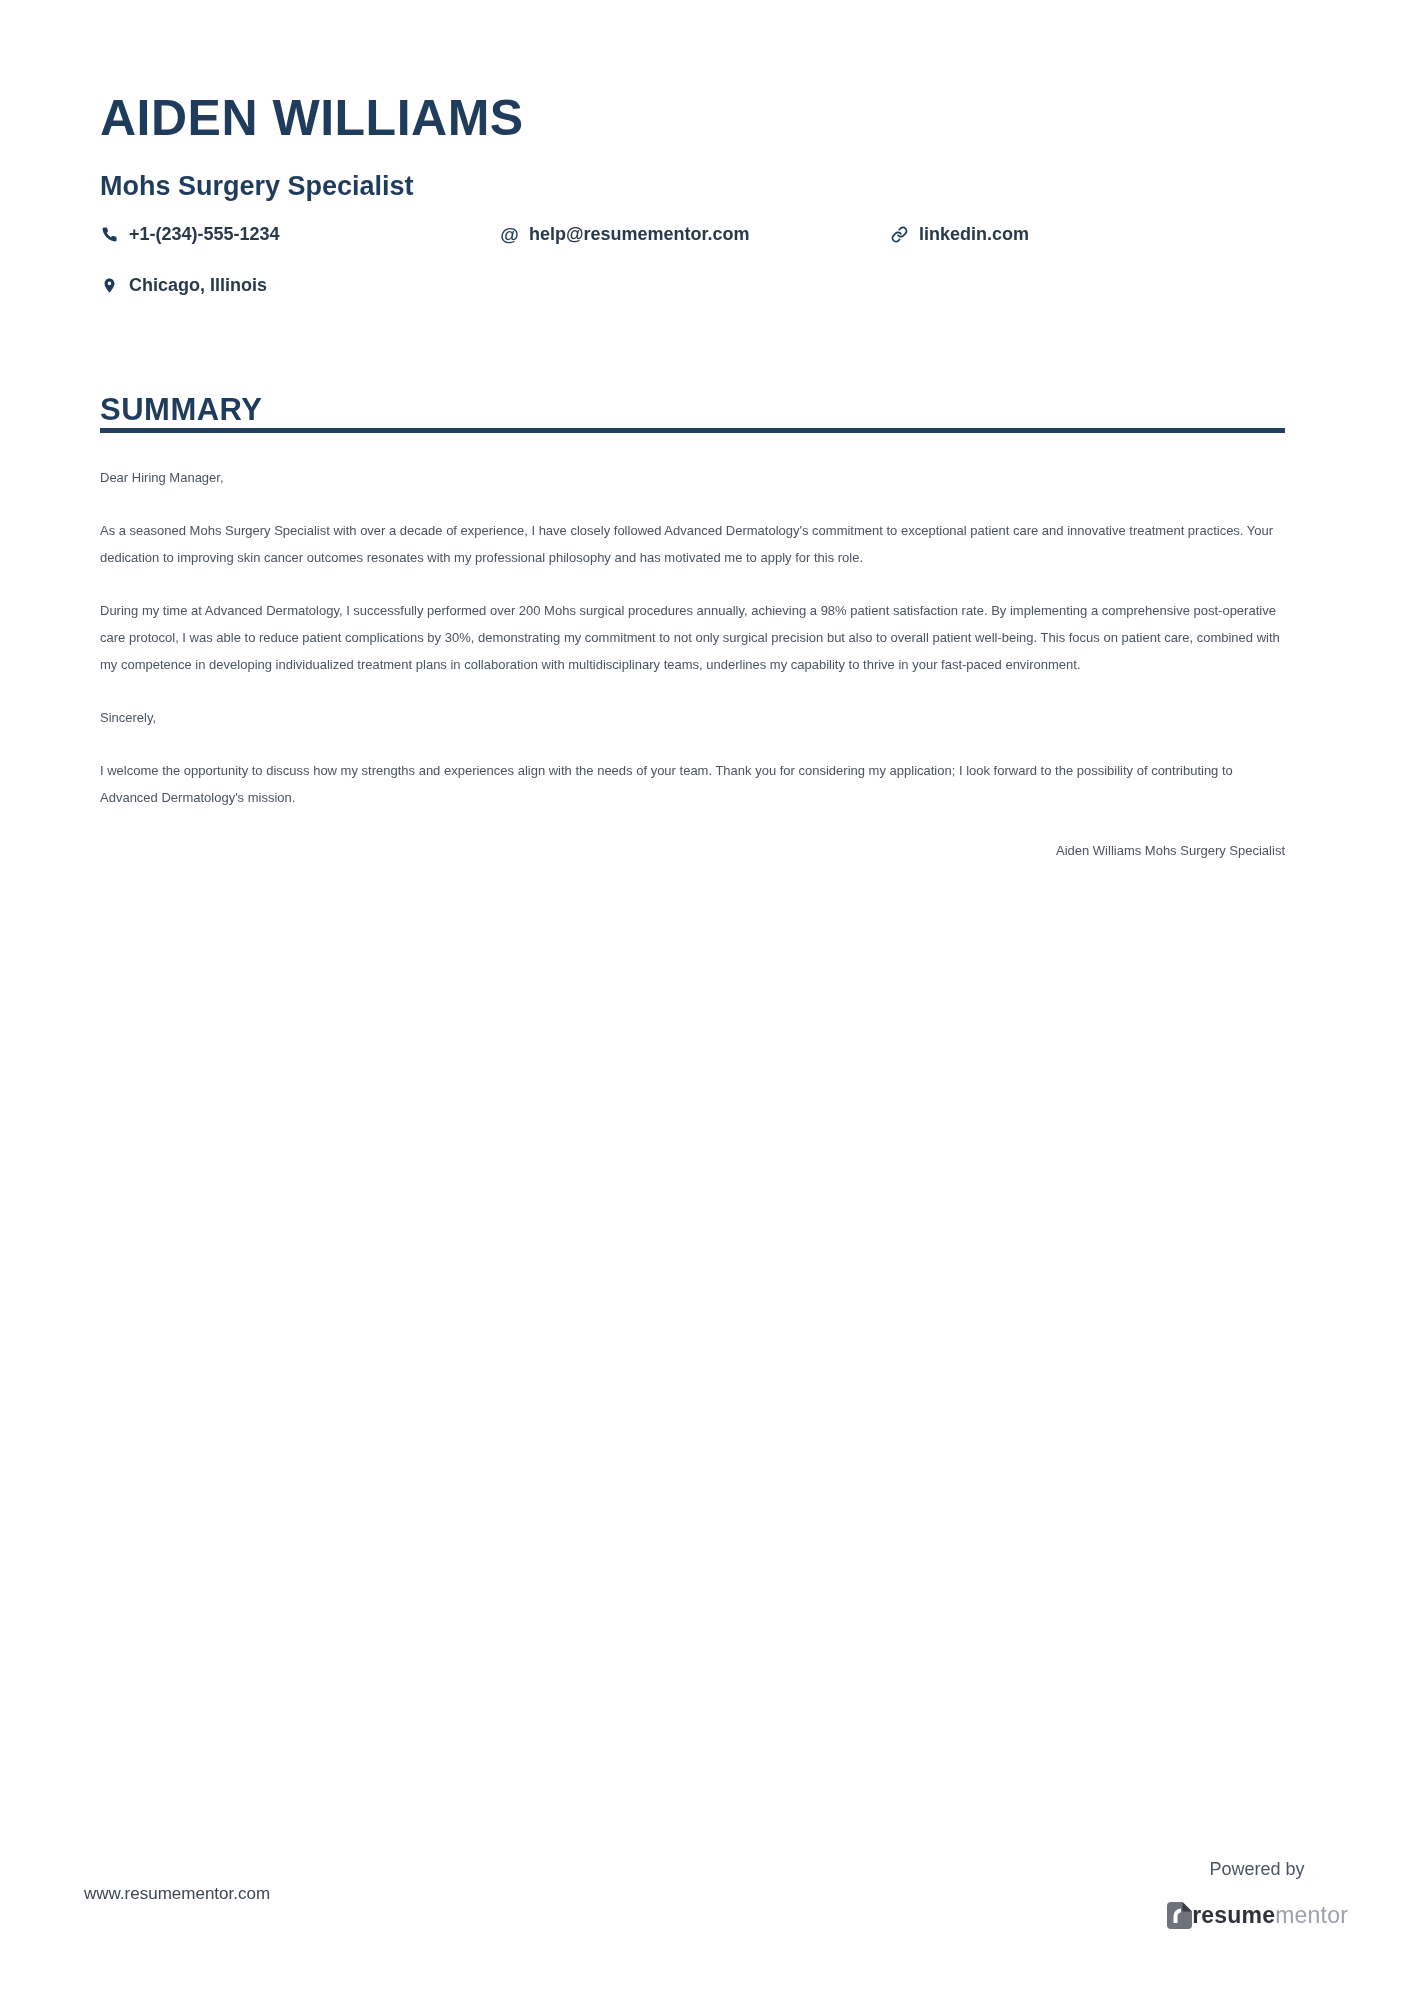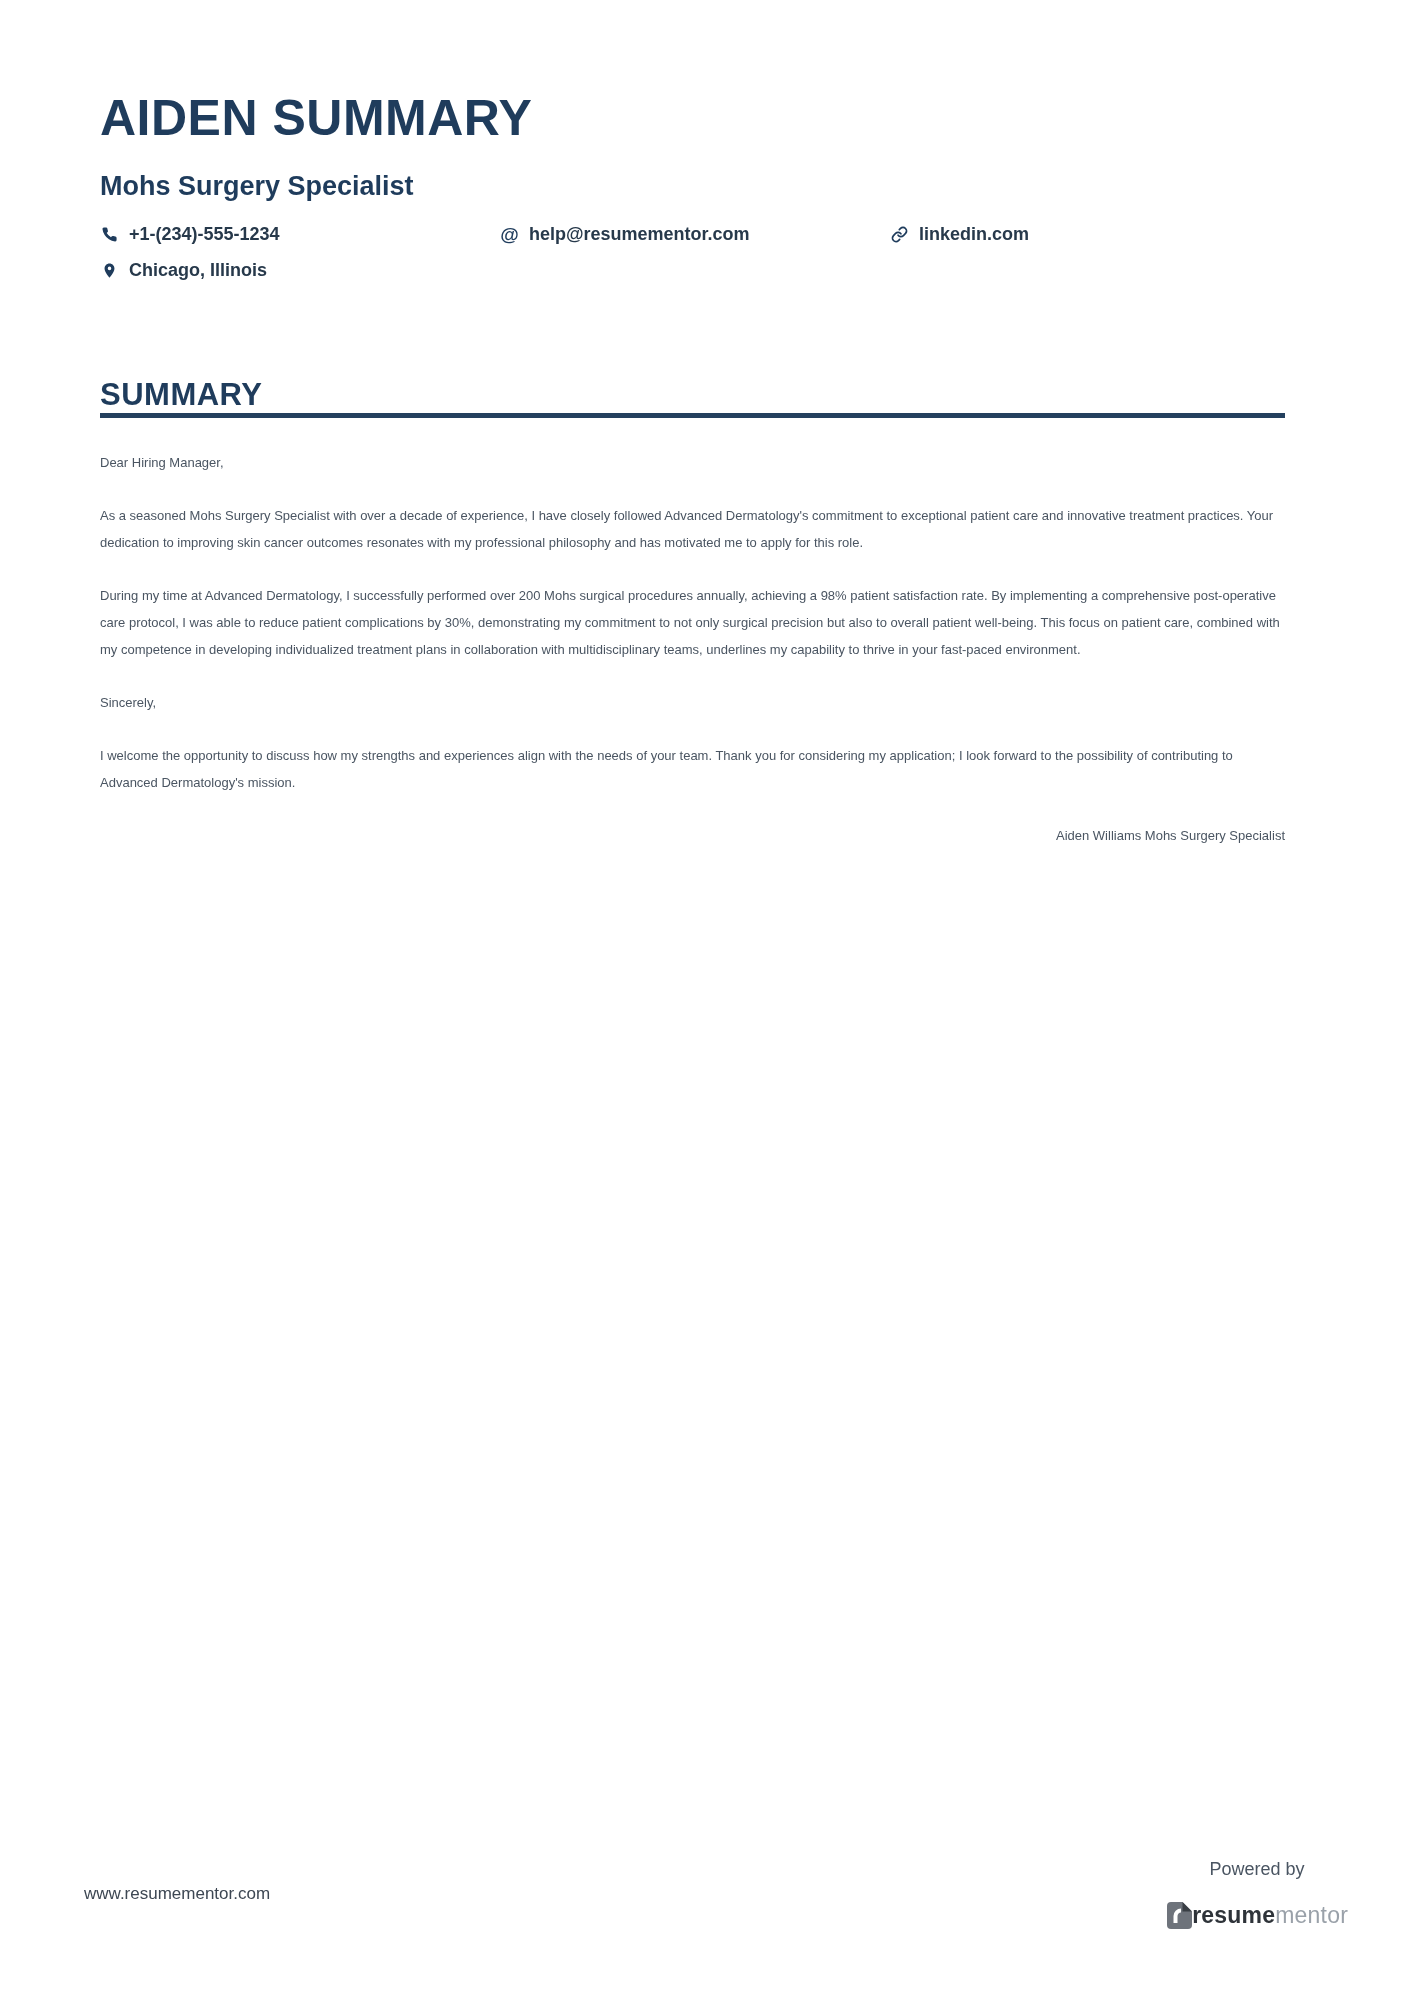--- a/index.html
+++ b/index.html
@@ -35,21 +35,21 @@
   .job-title{
     margin-top:26px;
     font-size:27px;
     font-weight:700;
     color:var(--heading-navy);
   }
   .contact-grid{
     margin-top:22px;
     display:grid;
     grid-template-columns:400px 390px 1fr;
-    row-gap:15px;
+    row-gap:30px;
     align-items:center;
   }
   .contact-item{
     display:inline-flex;
     align-items:center;
     gap:10px;
     font-size:18px;
     font-weight:700;
     color:var(--contact-navy);
     text-decoration:none;
@@ -116,21 +116,21 @@
   .brand-word{font-size:23px;line-height:1;letter-spacing:.2px;}
   .brand-word .b1{font-weight:800;color:var(--brand-dark);}
   .brand-word .b2{font-weight:500;color:var(--brand-light);}
 </style>
 </head>
 <body>
 
 <div class="page">
 
   <header>
-    <h1 class="candidate-name">AIDEN SUMMARY</h1>
+    <h1 class="candidate-name">AIDEN WILLIAMS</h1>
     <h2 class="job-title">Mohs Surgery Specialist</h2>
 
     <div class="contact-grid">
       <a class="contact-item">
         <span class="c-icon">
           <svg viewBox="0 0 24 24" fill="currentColor">
               <path d="M22 16.92v3a2 2 0 0 1-2.18 2 19.79 19.79 0 0 1-8.63-3.07 19.5 19.5 0 0 1-6-6A19.79 19.79 0 0 1 2.08 4.18 2 2 0 0 1 4.06 2h3a2 2 0 0 1 2 1.72c.127.96.361 1.903.7 2.81a2 2 0 0 1-.45 2.11L8.09 9.91a16 16 0 0 0 6 6l1.27-1.27a2 2 0 0 1 2.11-.45c.907.339 1.85.573 2.81.7A2 2 0 0 1 22 16.92z"></path>
             </svg>
         </span>
         <span>+1-(234)-555-1234</span>

